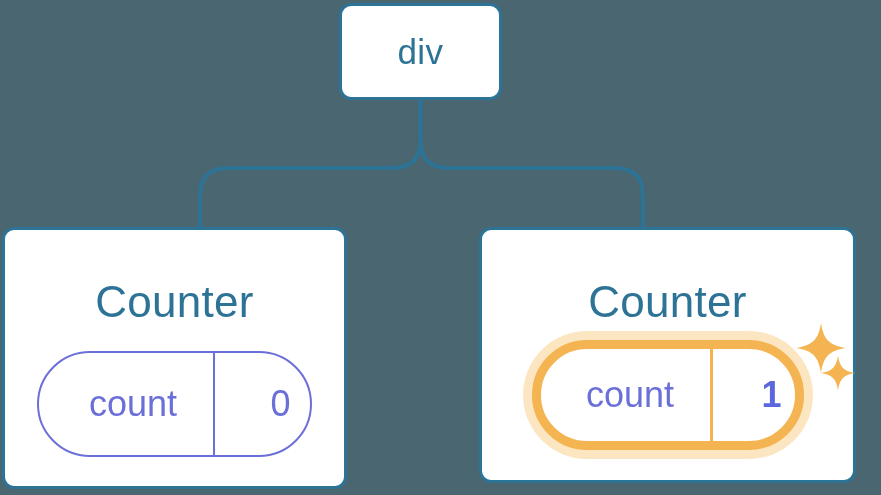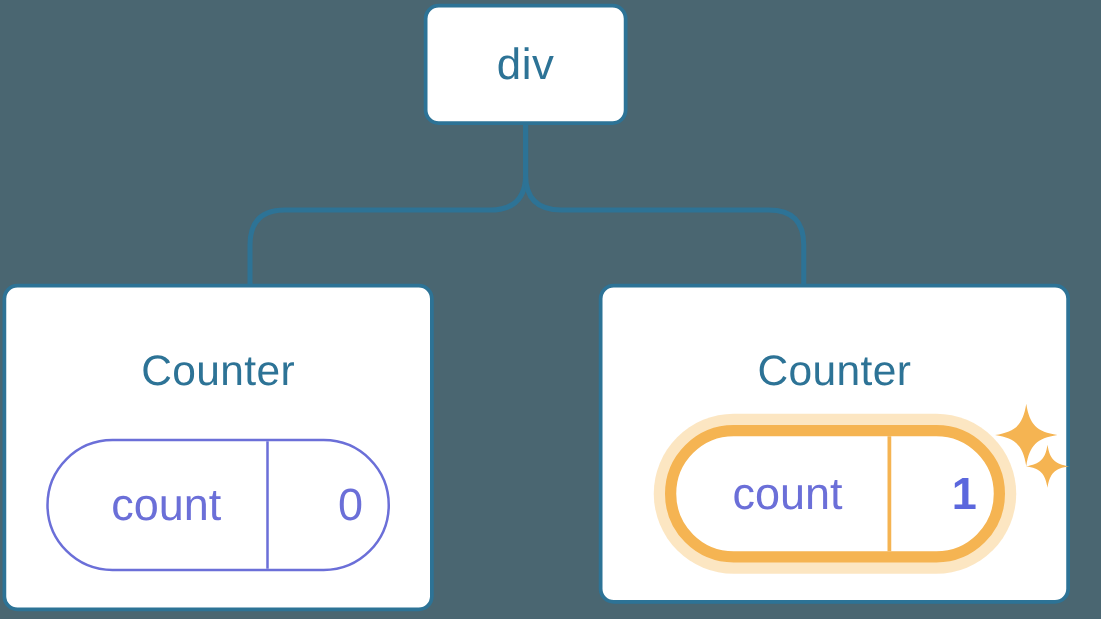--- a/index.html
+++ b/index.html
@@ -70,21 +70,21 @@
     top: 227px;
     width: 377px;
     height: 256px;
   }
   .card-title {
     position: absolute;
     left: 0;
     right: 0;
     text-align: center;
     color: #2d7396;
-    font-size: 34px;
+    font-size: 44px;
     line-height: 1;
     letter-spacing: 0.3px;
   }
   .card.left .card-title { top: 50px; }
   .card.right .card-title { top: 50px; }
 
   
   .pill-wrap {
     position: absolute;
     display: flex;

